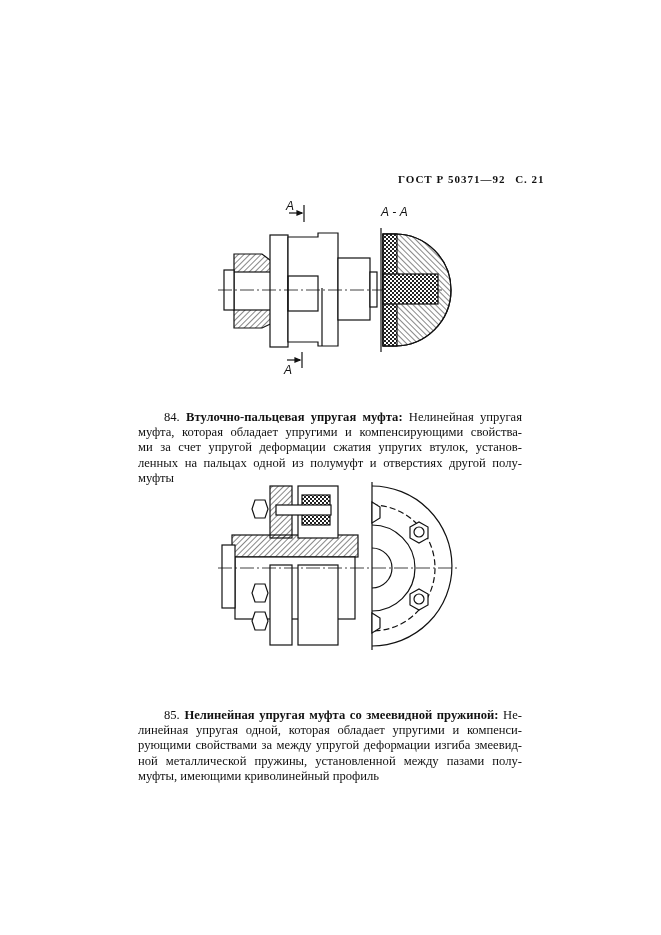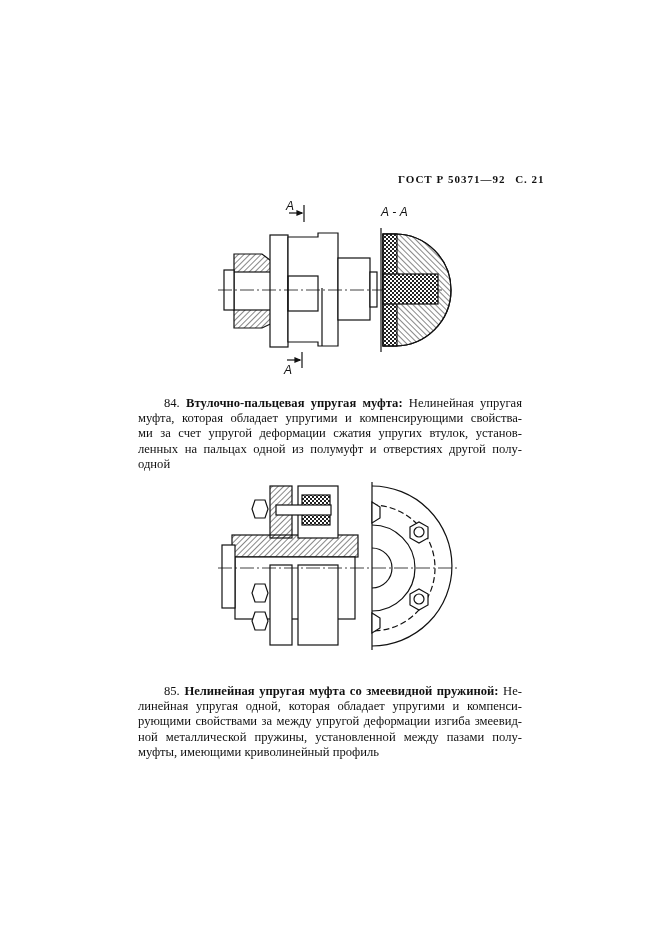--- a/index.html
+++ b/index.html
@@ -4,22 +4,22 @@
 <style>
   html, body { margin:0; padding:0; background:#ffffff; }
   body { width:661px; height:935px; position:relative; overflow:hidden; font-family:"Liberation Serif","DejaVu Serif",serif; color:#111; }
   .header { position:absolute; left:398px; top:173px; font-size:11px; font-weight:bold; letter-spacing:1px; white-space:nowrap; }
   .para { position:absolute; left:138px; width:384px; font-size:12.6px; line-height:15.2px; text-align:justify; }
   .para .num { }
   .para .term { font-weight:bold; }
   .para .line { display:block; text-align:justify; text-align-last:justify; white-space:nowrap; }
   .para .line.last { text-align-last:left; }
   .para .line.indent { padding-left:26px; }
-  #p84 { top:396px; }
-  #p85 { top:684px; }
+  #p84 { top:410px; }
+  #p85 { top:708px; }
   svg { position:absolute; }
   .lbl { font-family:"Liberation Sans","DejaVu Sans",sans-serif; font-style:italic; font-size:12px; fill:#111; }
 </style>
 </head>
 <body>
 
 <div class="header">
   <span>ГОСТ Р 50371—92</span>
   <span style="margin-left:6px;text-align:right;">С. 21</span>
 </div>
@@ -107,21 +107,21 @@
 
 <div class="para" id="p84">
   <span class="line indent">
     <span class="num">84.</span>
     <span class="term">Втулочно-пальцевая упругая муфта:</span>
     <span>Нелинейная упругая</span>
   </span>
   <span class="line">муфта, которая обладает упругими и компенсирующими свойства-</span>
   <span class="line">ми за счет упругой деформации сжатия упругих втулок, установ-</span>
   <span class="line">ленных на пальцах одной из полумуфт и отверстиях другой полу-</span>
-  <span class="line last">одной</span>
+  <span class="line last">муфты</span>
 </div>
 
 <div class="para" id="p85">
   <span class="line indent">
     <span class="num">85.</span>
     <span class="term">Нелинейная упругая муфта со змеевидной пружиной:</span>
     <span>Не-</span>
   </span>
   <span class="line">линейная упругая одной, которая обладает упругими и компенси-</span>
   <span class="line">рующими свойствами за между упругой деформации изгиба змеевид-</span>

